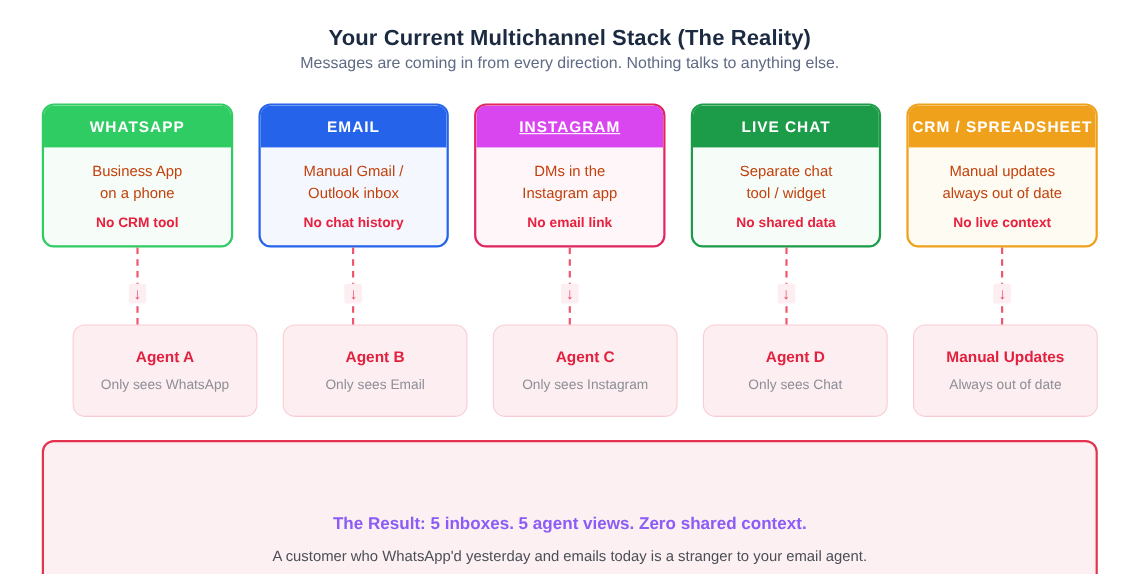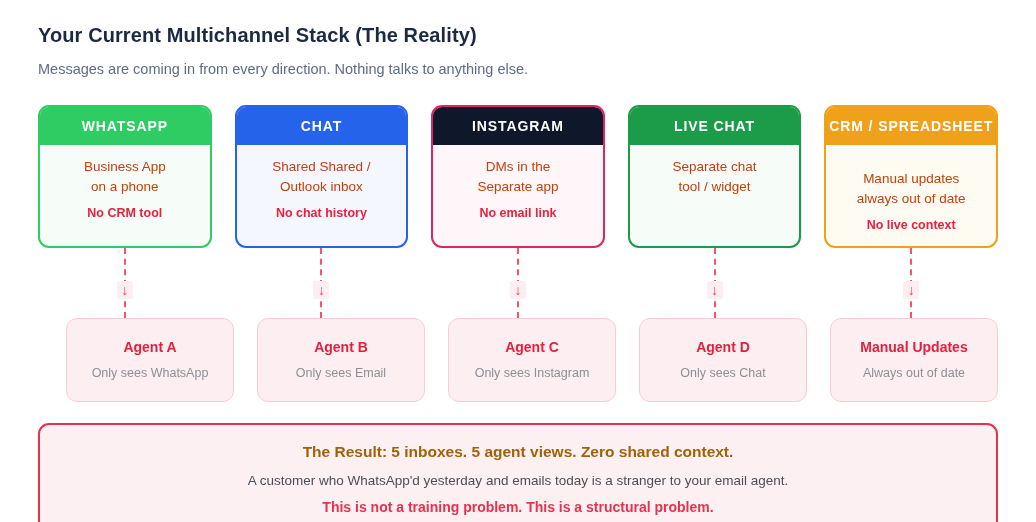--- a/index.html
+++ b/index.html
@@ -15,30 +15,29 @@
   }
   .page {
     position: relative;
     width: 1036px;
     height: 522px;
     box-sizing: border-box;
     padding: 0 38px;
   }
 
   
-  .header { padding-top: 22px; }
+  .header { text-align: center; padding-top: 22px; }
   .title {
     font-size: 20px;
     font-weight: bold;
     color: #1b2a41;
     letter-spacing: .1px;
     line-height: 26px;
   }
   .subtitle {
-    margin-top: 11px;
     font-size: 14.5px;
     color: #5f6b85;
     line-height: 20px;
   }
 
   
   .channel-row {
     display: flex;
     gap: 23px;
     margin-top: 26px;
@@ -150,22 +149,23 @@
     border: 2px solid #e4334e;
     background: #fdf0f2;
     border-radius: 11px;
     text-align: center;
     padding: 16px 10px 14px;
     box-sizing: border-box;
   }
   .result-head {
     font-size: 15.5px;
     font-weight: bold;
-    color: #a16207;
+    color: #8b5cf6;
     line-height: 22px;
+    margin-top: 48px;
   }
   .result-line {
     margin-top: 8px;
     font-size: 13.5px;
     color: #4a4f57;
     line-height: 20px;
   }
   .result-line.second { margin-top: 5px; }
   .result-kicker {
     margin-top: 6px;
@@ -190,49 +190,50 @@
         <div class="channel-head" style="background: rgb(46, 204, 99);">WHATSAPP</div>
         <div class="channel-body">
           <div class="channel-desc">
             <div>Business App</div>
             <div>on a phone</div>
           </div>
           <div class="channel-flaw">No CRM tool</div>
         </div>
       </div>
       <div class="channel-card" style="border-color: rgb(37, 99, 235); background: rgb(244, 247, 254);">
-        <div class="channel-head" style="background: rgb(37, 99, 235);">CHAT</div>
-        <div class="channel-body">
-          <div class="channel-desc">
-            <div>Shared Shared /</div>
+        <div class="channel-head" style="background: rgb(37, 99, 235);">EMAIL</div>
+        <div class="channel-body">
+          <div class="channel-desc">
+            <div>Manual Gmail /</div>
             <div>Outlook inbox</div>
           </div>
           <div class="channel-flaw">No chat history</div>
         </div>
       </div>
       <div class="channel-card" style="border-color: rgb(224, 37, 95); background: rgb(254, 246, 249);">
-        <div class="channel-head" style="background: #0f172a;">INSTAGRAM</div>
+        <div class="channel-head" style="background: #d946ef; text-decoration: underline;">INSTAGRAM</div>
         <div class="channel-body">
           <div class="channel-desc">
             <div>DMs in the</div>
-            <div>Separate app</div>
+            <div>Instagram app</div>
           </div>
           <div class="channel-flaw">No email link</div>
         </div>
       </div>
-      <div class="channel-card" style="border-color: rgb(28, 156, 72); background: rgb(246, 252, 248);">
+      <div class="channel-card" style="border-color: rgb(28, 156, 72); background: rgb(246, 252, 248); justify-content: flex-end;">
         <div class="channel-head" style="background: rgb(28, 156, 72);">LIVE CHAT</div>
         <div class="channel-body">
           <div class="channel-desc">
             <div>Separate chat</div>
             <div>tool / widget</div>
           </div>
-        </div>
-      </div>
-      <div class="channel-card" style="border-color: rgb(240, 161, 28); background: rgb(254, 251, 242); gap: 12px;">
+          <div class="channel-flaw">No shared data</div>
+        </div>
+      </div>
+      <div class="channel-card" style="border-color: rgb(240, 161, 28); background: rgb(254, 251, 242);">
         <div class="channel-head" style="background: rgb(240, 161, 28);">CRM / SPREADSHEET</div>
         <div class="channel-body">
           <div class="channel-desc">
             <div>Manual updates</div>
             <div>always out of date</div>
           </div>
           <div class="channel-flaw">No live context</div>
         </div>
       </div>
     </div>

